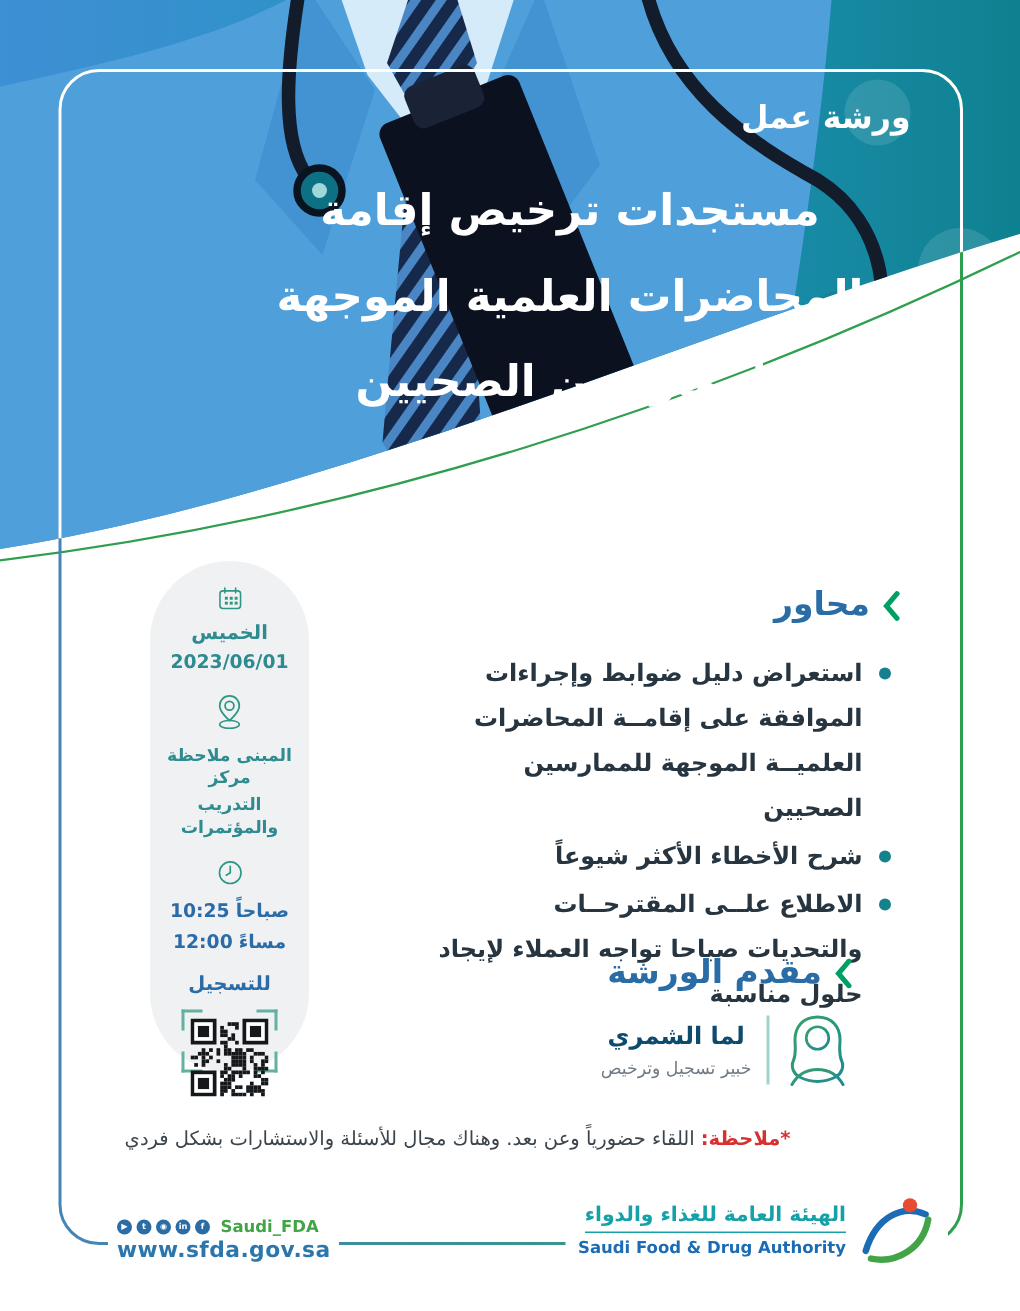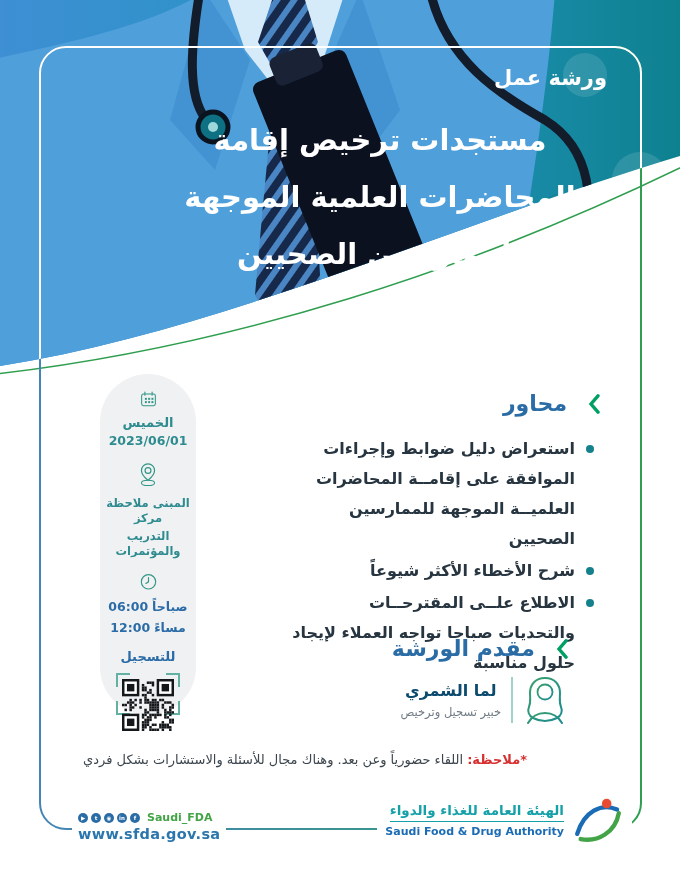--- a/index.html
+++ b/index.html
@@ -10,21 +10,21 @@
   
   .hero { position:absolute; top:0; left:0; width:680px; height:380px; }
   .frame-svg { position:absolute; top:0; left:0; width:680px; height:874px; pointer-events:none; }
 
   .badge { position:absolute; top:66px; right:73px; direction:rtl; color:#ffffff;
            font-size:21px; font-weight:800; letter-spacing:0; }
   .title { position:absolute; top:112px; left:140px; width:480px; text-align:center; direction:rtl;
            color:#ffffff; font-size:29px; font-weight:800; line-height:57px; }
 
   
-  .pill { position:absolute; left:100px; top:374px; width:96px; height:341px; background:#f0f1f2;
+  .pill { position:absolute; left:100px; top:374px; width:106px; height:341px; background:#f0f1f2;
           border-radius:53px; display:flex; flex-direction:column; align-items:center; padding-top:16px; }
   .pill .t-teal { color:#2e8b8f; font-weight:700; direction:rtl; text-align:center; }
   .pill .t-blue { color:#2b6ca8; font-weight:700; direction:rtl; text-align:center; }
   .day   { font-size:13px; margin-top:7px; }
   .date  { font-size:12.5px; margin-top:3px; direction:ltr !important; }
   .loc1  { font-size:11.5px; margin-top:9px; line-height:15px; }
   .loc2  { font-size:11.5px; margin-top:3px; line-height:15px; }
   .time-row { display:flex; direction:rtl; gap:4px; font-size:12.5px; font-weight:700; color:#2b6ca8; }
   .time-row.first { margin-top:9px; }
   .time-row.second { margin-top:6px; }
@@ -34,21 +34,21 @@
 
   .qr-wrap { position:relative; width:64px; height:64px; margin-top:9px; }
   .qr-inner { position:absolute; top:6px; left:6px; width:52px; height:52px; }
   .qr-wrap .br { position:absolute; width:14px; height:14px; border:2px solid #63b1a2; }
   .qr-wrap .br.tl { top:0; left:0;  border-right:none; border-bottom:none; }
   .qr-wrap .br.tr { top:0; right:0; border-left:none;  border-bottom:none; }
   .qr-wrap .br.bl { bottom:0; left:0;  border-right:none; border-top:none; }
   .qr-wrap .br.br2{ bottom:0; right:0; border-left:none;  border-top:none; }
 
   
-  .sec-head { position:absolute; display:flex; direction:rtl; align-items:center; gap:21px;
+  .sec-head { position:absolute; display:flex; direction:rtl; align-items:center; gap:8px;
               color:#2a6ca5; font-size:22px; font-weight:800; }
   .sec-head.topics-h { top:391px; right:80px; }
   .sec-head.presenter-h { top:636px; right:112px; }
 
   .topics-list { position:absolute; top:434px; right:86px; width:304px; list-style:none; direction:rtl; }
   .topics-list li { position:relative; padding-right:19px; color:#273540; font-size:16px; font-weight:600;
                     line-height:30px; text-align:right; margin-bottom:2px; }
   .topics-list li::before { content:""; position:absolute; right:0; top:11px; width:8px; height:8px;
                             border-radius:50%; background:#15818d; }
 
@@ -186,21 +186,21 @@
     </svg>
     <div class="loc1 t-teal">المبنى ملاحظة مركز</div>
     <div class="loc2 t-teal">التدريب والمؤتمرات</div>
 
     <svg class="pill-icon" width="27" height="27" viewBox="0 0 27 27">
       <circle cx="13.5" cy="13.5" r="11" fill="none" stroke="#2f9686" stroke-width="1.7"></circle>
       <path d="M13.5 7 V13.5 L9.5 16" stroke="#2f9686" stroke-width="1.7" fill="none" stroke-linecap="round"></path>
     </svg>
     <div class="time-row first">
       <span>صباحاً</span>
-      <span>06:00</span>
+      <span>10:25</span>
     </div>
     <div class="time-row second">
       <span>مساءً</span>
       <span>12:00</span>
     </div>
 
     <div class="register t-blue">للتسجيل</div>
     <div class="qr-wrap">
       <span class="br tl"></span>
       <span class="br tr"></span>

